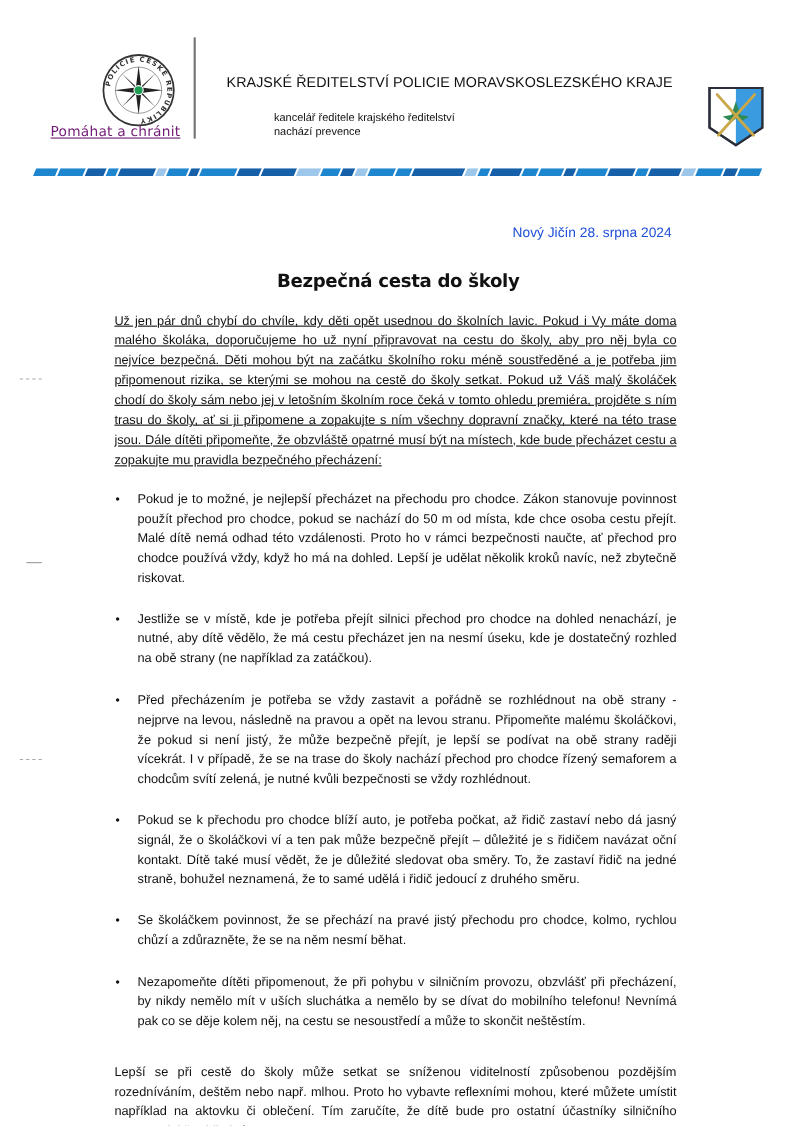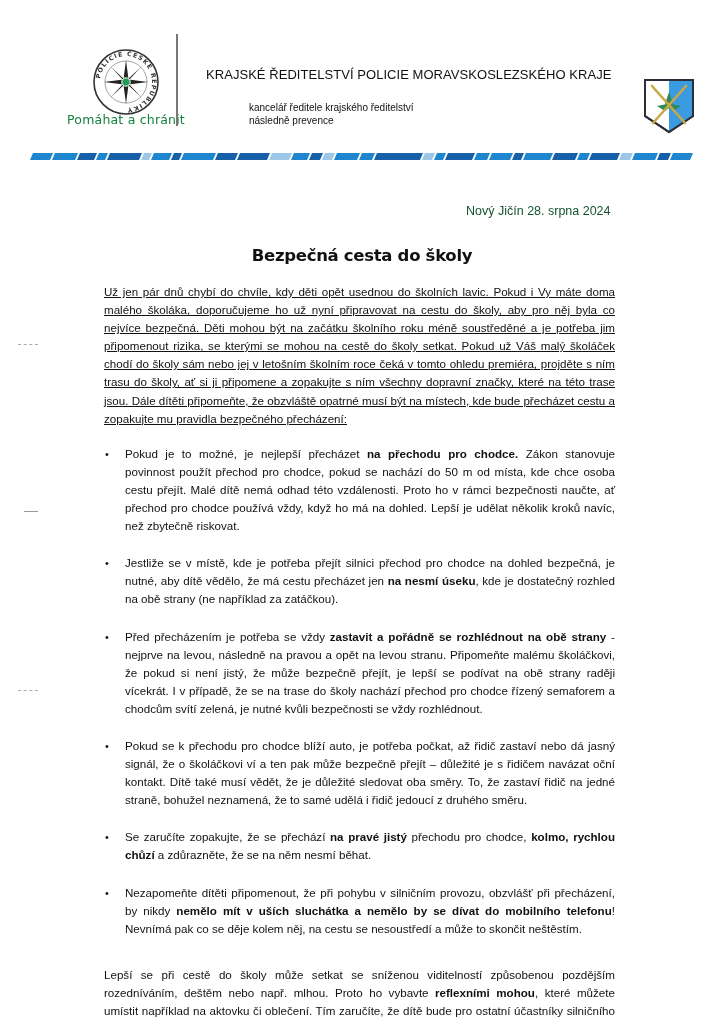--- a/index.html
+++ b/index.html
@@ -1,35 +1,35 @@
 <!DOCTYPE html>
 <html><head>
 <meta charset="utf-8">
 <style>
   html, body { margin: 0; padding: 0; background: #ffffff; }
   body { width: 724px; height: 1024px; position: relative; overflow: hidden; font-family: "Liberation Sans", sans-serif; color: #111; }
   .page { position: absolute; inset: 0; }
 
   
   .logo-police { position: absolute; left: 92px; top: 48px; width: 68px; height: 68px; }
-  .slogan { position: absolute; left: 46px; top: 112px; width: 160px; text-align: center; font-family: "DejaVu Sans", sans-serif; font-size: 12.5px; color: #15803d; letter-spacing: 0.2px; }
+  .slogan { position: absolute; left: 46px; top: 112px; width: 160px; font-family: "DejaVu Sans", sans-serif; font-size: 12.5px; color: #701a75; letter-spacing: 0.2px; text-decoration: underline; }
   .vdivider { position: absolute; left: 176px; top: 34px; width: 1.5px; height: 92px; background: #777; }
   .org-title { position: absolute; left: 206px; top: 67px; font-size: 13px; color: #111; letter-spacing: 0.05px; white-space: nowrap; }
   .org-sub { position: absolute; left: 206px; top: 101px; font-size: 10px; line-height: 13px; color: #111; white-space: nowrap; margin-left: 43px; }
   .coat { position: absolute; left: 643px; top: 78px; width: 52px; height: 56px; }
 
   .stripe { position: absolute; left: 30px; top: 153px; width: 663px; height: 7px; }
 
   
-  .date { position: absolute; left: 466px; top: 204px; font-family: "Liberation Sans", sans-serif; font-size: 12.5px; color: #14532d; }
+  .date { position: absolute; left: 466px; top: 204px; font-family: "Liberation Sans", sans-serif; font-size: 12.5px; color: #1d4ed8; }
   .doc-title { position: absolute; left: 0; width: 724px; top: 246px; text-align: center; font-family: "DejaVu Sans", sans-serif; font-weight: bold; font-size: 16.5px; letter-spacing: -0.3px; }
 
   .content { position: absolute; left: 104px; top: 283px; width: 511px; font-family: "Liberation Sans", sans-serif; font-size: 11.6px; line-height: 18.1px; color: #111; }
   .content p { margin: 0; text-align: justify; }
-  .content b { font-weight: bold; }
+  .content b { font-weight: normal; }
   ul.rules { list-style: none; margin: 0; padding: 0; }
   ul.rules li { position: relative; padding-left: 21px; text-align: justify; }
   ul.rules li .bullet { position: absolute; left: 1px; top: 0; font-size: 11px; }
 
   .para-intro { margin-bottom: 17px !important; text-decoration: underline; }
   .r1 { margin-bottom: 19px; }
   .r2 { margin-bottom: 19px; }
   .r3 { margin-bottom: 19px; }
   .r4 { margin-bottom: 19px; }
   .r5 { margin-bottom: 19px; }
@@ -65,21 +65,21 @@
     </g>
     <circle cx="34" cy="34" r="4.2" fill="#1f9d55" stroke="#fff" stroke-width="1"></circle>
   </svg>
   <div class="slogan">Pomáhat a chránit</div>
 
   <div class="vdivider"></div>
 
   <div class="org-title">KRAJSKÉ ŘEDITELSTVÍ POLICIE MORAVSKOSLEZSKÉHO KRAJE</div>
   <div class="org-sub">
     <div>kancelář ředitele krajského ředitelství</div>
-    <div>následně prevence</div>
+    <div>nachází prevence</div>
   </div>
 
   <svg class="coat" viewBox="0 0 52 56">
     <path d="M2,2 H50 V38 L26,54 L2,38 Z" fill="#ffffff" stroke="#2a2f3a" stroke-width="2"></path>
     <path d="M26,2 H50 V38 L26,54 Z" fill="#3a9be0"></path>
     <path d="M2,2 H50 V38 L26,54 L2,38 Z" fill="none" stroke="#2a2f3a" stroke-width="2"></path>
     <g fill="#2e8b57">
       <polygon points="26,14 30,26 26,30 22,26"></polygon>
       <polygon points="14,28 24,26 26,30 22,33"></polygon>
       <polygon points="38,28 28,26 26,30 30,33"></polygon>
@@ -137,33 +137,33 @@
   <div class="content">
     <p class="para-intro">Už jen pár dnů chybí do chvíle, kdy děti opět usednou do školních lavic. Pokud i Vy máte doma malého školáka, doporučujeme ho už nyní připravovat na cestu do školy, aby pro něj byla co nejvíce bezpečná. Děti mohou být na začátku školního roku méně soustředěné a je potřeba jim připomenout rizika, se kterými se mohou na cestě do školy setkat. Pokud už Váš malý školáček chodí do školy sám nebo jej v letošním školním roce čeká v tomto ohledu premiéra, projděte s ním trasu do školy, ať si ji připomene a zopakujte s ním všechny dopravní značky, které na této trase jsou.  Dále dítěti připomeňte, že obzvláště opatrné musí být na místech, kde bude přecházet cestu a zopakujte mu pravidla bezpečného přecházení:</p>
 
     <ul class="rules">
       <li class="r1">
         <span class="bullet">•</span>
         <span>Pokud je to možné, je nejlepší přecházet </span><b>na přechodu pro chodce.</b><span> Zákon stanovuje povinnost použít přechod pro chodce, pokud se nachází do 50 m od místa, kde chce osoba cestu přejít. Malé dítě nemá odhad této vzdálenosti. Proto ho v rámci bezpečnosti naučte, ať přechod pro chodce používá vždy, když ho má na dohled. Lepší je udělat několik kroků navíc, než zbytečně riskovat.</span>
       </li>
       <li class="r2">
         <span class="bullet">•</span>
-        <span>Jestliže se v místě, kde je potřeba přejít silnici přechod pro chodce na dohled bezpečná, je nutné, aby dítě vědělo, že má cestu přecházet jen </span><b>na nesmí úseku</b><span>, kde je dostatečný rozhled na obě strany (ne například za zatáčkou).</span>
+        <span>Jestliže se v místě, kde je potřeba přejít silnici přechod pro chodce na dohled nenachází, je nutné, aby dítě vědělo, že má cestu přecházet jen </span><b>na nesmí úseku</b><span>, kde je dostatečný rozhled na obě strany (ne například za zatáčkou).</span>
       </li>
       <li class="r3">
         <span class="bullet">•</span>
         <span>Před přecházením je potřeba se vždy </span><b>zastavit a pořádně se rozhlédnout na obě strany</b><span> -  nejprve na levou, následně na pravou a opět na levou stranu. Připomeňte malému školáčkovi, že pokud si není jistý, že může bezpečně přejít, je lepší se podívat na obě strany raději vícekrát. I v případě, že se na trase do školy nachází přechod pro chodce řízený semaforem a chodcům svítí zelená, je nutné kvůli bezpečnosti se vždy rozhlédnout.</span>
       </li>
       <li class="r4">
         <span class="bullet">•</span>
         <span>Pokud se k přechodu pro chodce blíží auto, je potřeba počkat, až řidič zastaví nebo dá jasný signál, že o školáčkovi ví a ten pak může bezpečně přejít – důležité je s řidičem navázat oční kontakt. Dítě také musí vědět, že je důležité sledovat oba směry. To, že zastaví řidič na jedné straně, bohužel neznamená, že to samé udělá i řidič  jedoucí z druhého směru.</span>
       </li>
       <li class="r5">
         <span class="bullet">•</span>
-        <span>Se zaručíte zopakujte, že se přechází </span><b>na pravé jistý</b><span> přechodu pro chodce, </span><b>kolmo, rychlou chůzí</b><span> a zdůrazněte, že se na něm nesmí běhat.</span>
+        <span>Se školáčkem povinnost, že se přechází </span><b>na pravé jistý</b><span> přechodu pro chodce, </span><b>kolmo, rychlou chůzí</b><span> a zdůrazněte, že se na něm nesmí běhat.</span>
       </li>
       <li class="r6">
         <span class="bullet">•</span>
         <span>Nezapomeňte dítěti připomenout, že při pohybu v silničním provozu, obzvlášť při přecházení, by nikdy </span><b>nemělo mít v uších sluchátka a nemělo by se dívat do mobilního telefonu</b><span>! Nevnímá pak co se děje kolem něj, na cestu se nesoustředí a může to skončit neštěstím.</span>
       </li>
     </ul>
 
     <p><span>Lepší se při cestě do školy může setkat se sníženou viditelností způsobenou pozdějším rozedníváním, deštěm nebo např. mlhou. Proto ho vybavte </span><b>reflexními mohou</b><span>, které můžete umístit například na aktovku či oblečení. Tím zaručíte, že dítě bude pro ostatní účastníky silničního provozu dobře viditelné.</span></p>
   </div>
 </div>

